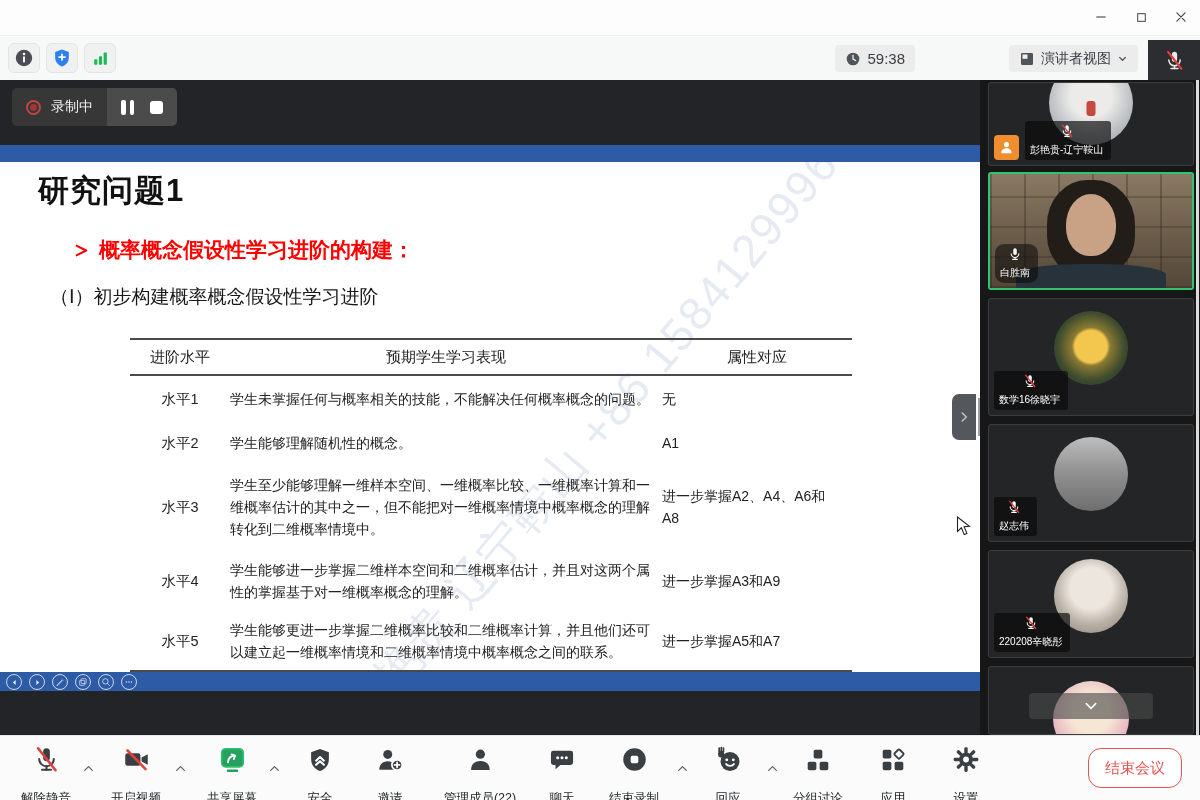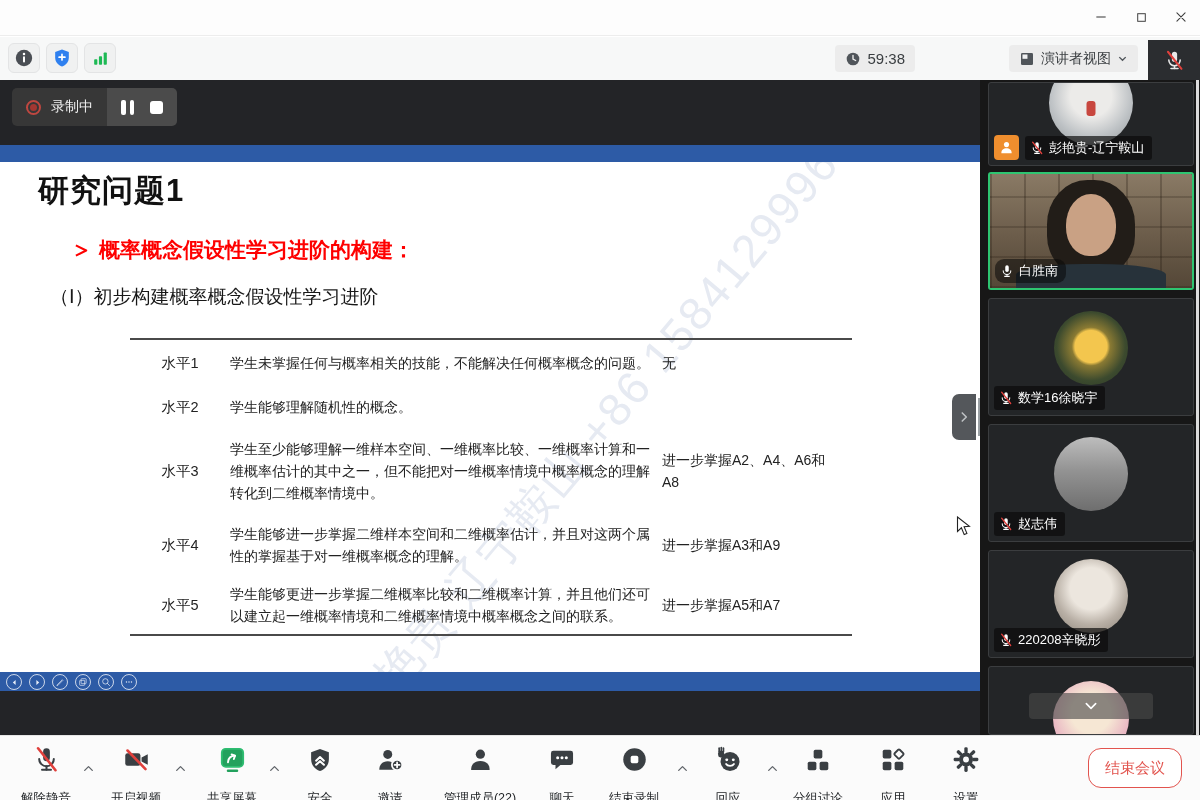--- a/index.html
+++ b/index.html
@@ -60,21 +60,21 @@
   .handle-lines { position:absolute; left:978px; top:318px; display:flex; gap:3px; }
   .handle-lines i { width:2px; height:38px; background:#9aa0a4; }
 
   .cursor { position:absolute; left:956px; top:436px; }
 
   
   .sidebar { position:absolute; left:980px; top:80px; width:220px; height:655px; background:#171717; }
   .tile { position:absolute; left:8px; width:206px; background:#232527; border:1px solid #3b3d3f; border-radius:3px; overflow:hidden; }
   .tile.active { border:2px solid #2ec571; }
   .avatar { position:absolute; left:50%; transform:translateX(-50%); border-radius:50%; }
-  .nameplate { position:absolute; left:5px; bottom:5px; display:flex; align-items:center; gap:5px; background:rgba(10,10,10,0.68); border-radius:3px; padding:3px 8px 3px 5px; color:#fff; font-size:13px; }
+  .nameplate { position:absolute; left:5px; bottom:5px; display:flex; align-items:center; gap:5px; background:rgba(10,10,10,0.68); border-radius:3px; padding:3px 8px 3px 5px; color:#fff; font-size:10px;flex-direction:column; }
   .nameplate.bare { background:rgba(10,10,10,0.55);border-radius:9px; }
   .hostbadge { position:absolute; left:5px; bottom:5px; width:25px; height:25px; background:#ef8e2e; border-radius:4px; display:flex; align-items:center; justify-content:center; color:#fff; }
   .np-off { left:36px; }
   .videobg { position:absolute; inset:0;
     background:
       repeating-linear-gradient(90deg, rgba(25,16,8,0.25) 0 2px, transparent 2px 34px),
       repeating-linear-gradient(0deg, rgba(25,16,8,0.2) 0 2px, transparent 2px 30px),
       linear-gradient(180deg,#8a7a65 0%,#6b5c4a 55%,#544737 100%); }
   .v-hair { position:absolute; left:50%; top:6px; transform:translateX(-50%); width:88px; height:96px; background:#221d18; border-radius:46% 46% 42% 42%; }
   .v-face { position:absolute; left:50%; top:20px; transform:translateX(-50%); width:50px; height:62px; background:#c9a184; border-radius:50% 50% 46% 46%; }
@@ -334,28 +334,34 @@
       <div class="slide-title">研究问题1</div>
       <div class="slide-bullet">
         <svg width="15" height="15" viewBox="0 0 16 16">
             <path d="M2 2.5 L13 8 L2 13.5" fill="none" stroke="#fe0000" stroke-width="2.2" stroke-linejoin="round"></path>
           </svg>
         <span>概率概念假设性学习进阶的构建：</span>
       </div>
       <div class="slide-sub">（Ⅰ）初步构建概率概念假设性学习进阶</div>
 
       <div class="tbl">
+        <div class="trow thead">
+          <div>进阶水平</div>
+          <div>预期学生学习表现</div>
+          <div>属性对应</div>
+        </div>
         <div class="trow" style="height:46px;">
           <div class="cell-level">水平1</div>
           <div class="cell-desc">学生未掌握任何与概率相关的技能，不能解决任何概率概念的问题。</div>
           <div class="cell-attr">无</div>
         </div>
         <div class="trow" style="height:42px;">
           <div class="cell-level">水平2</div>
           <div class="cell-desc">学生能够理解随机性的概念。</div>
+          <div class="cell-attr">A1</div>
         </div>
         <div class="trow" style="height:86px;">
           <div class="cell-level">水平3</div>
           <div class="cell-desc">学生至少能够理解一维样本空间、一维概率比较、一维概率计算和一维概率估计的其中之一，但不能把对一维概率情境中概率概念的理解转化到二维概率情境中。</div>
           <div class="cell-attr">进一步掌握A2、A4、A6和A8</div>
         </div>
         <div class="trow" style="height:62px;">
           <div class="cell-level">水平4</div>
           <div class="cell-desc">学生能够进一步掌握二维样本空间和二维概率估计，并且对这两个属性的掌握基于对一维概率概念的理解。</div>
           <div class="cell-attr">进一步掌握A3和A9</div>

